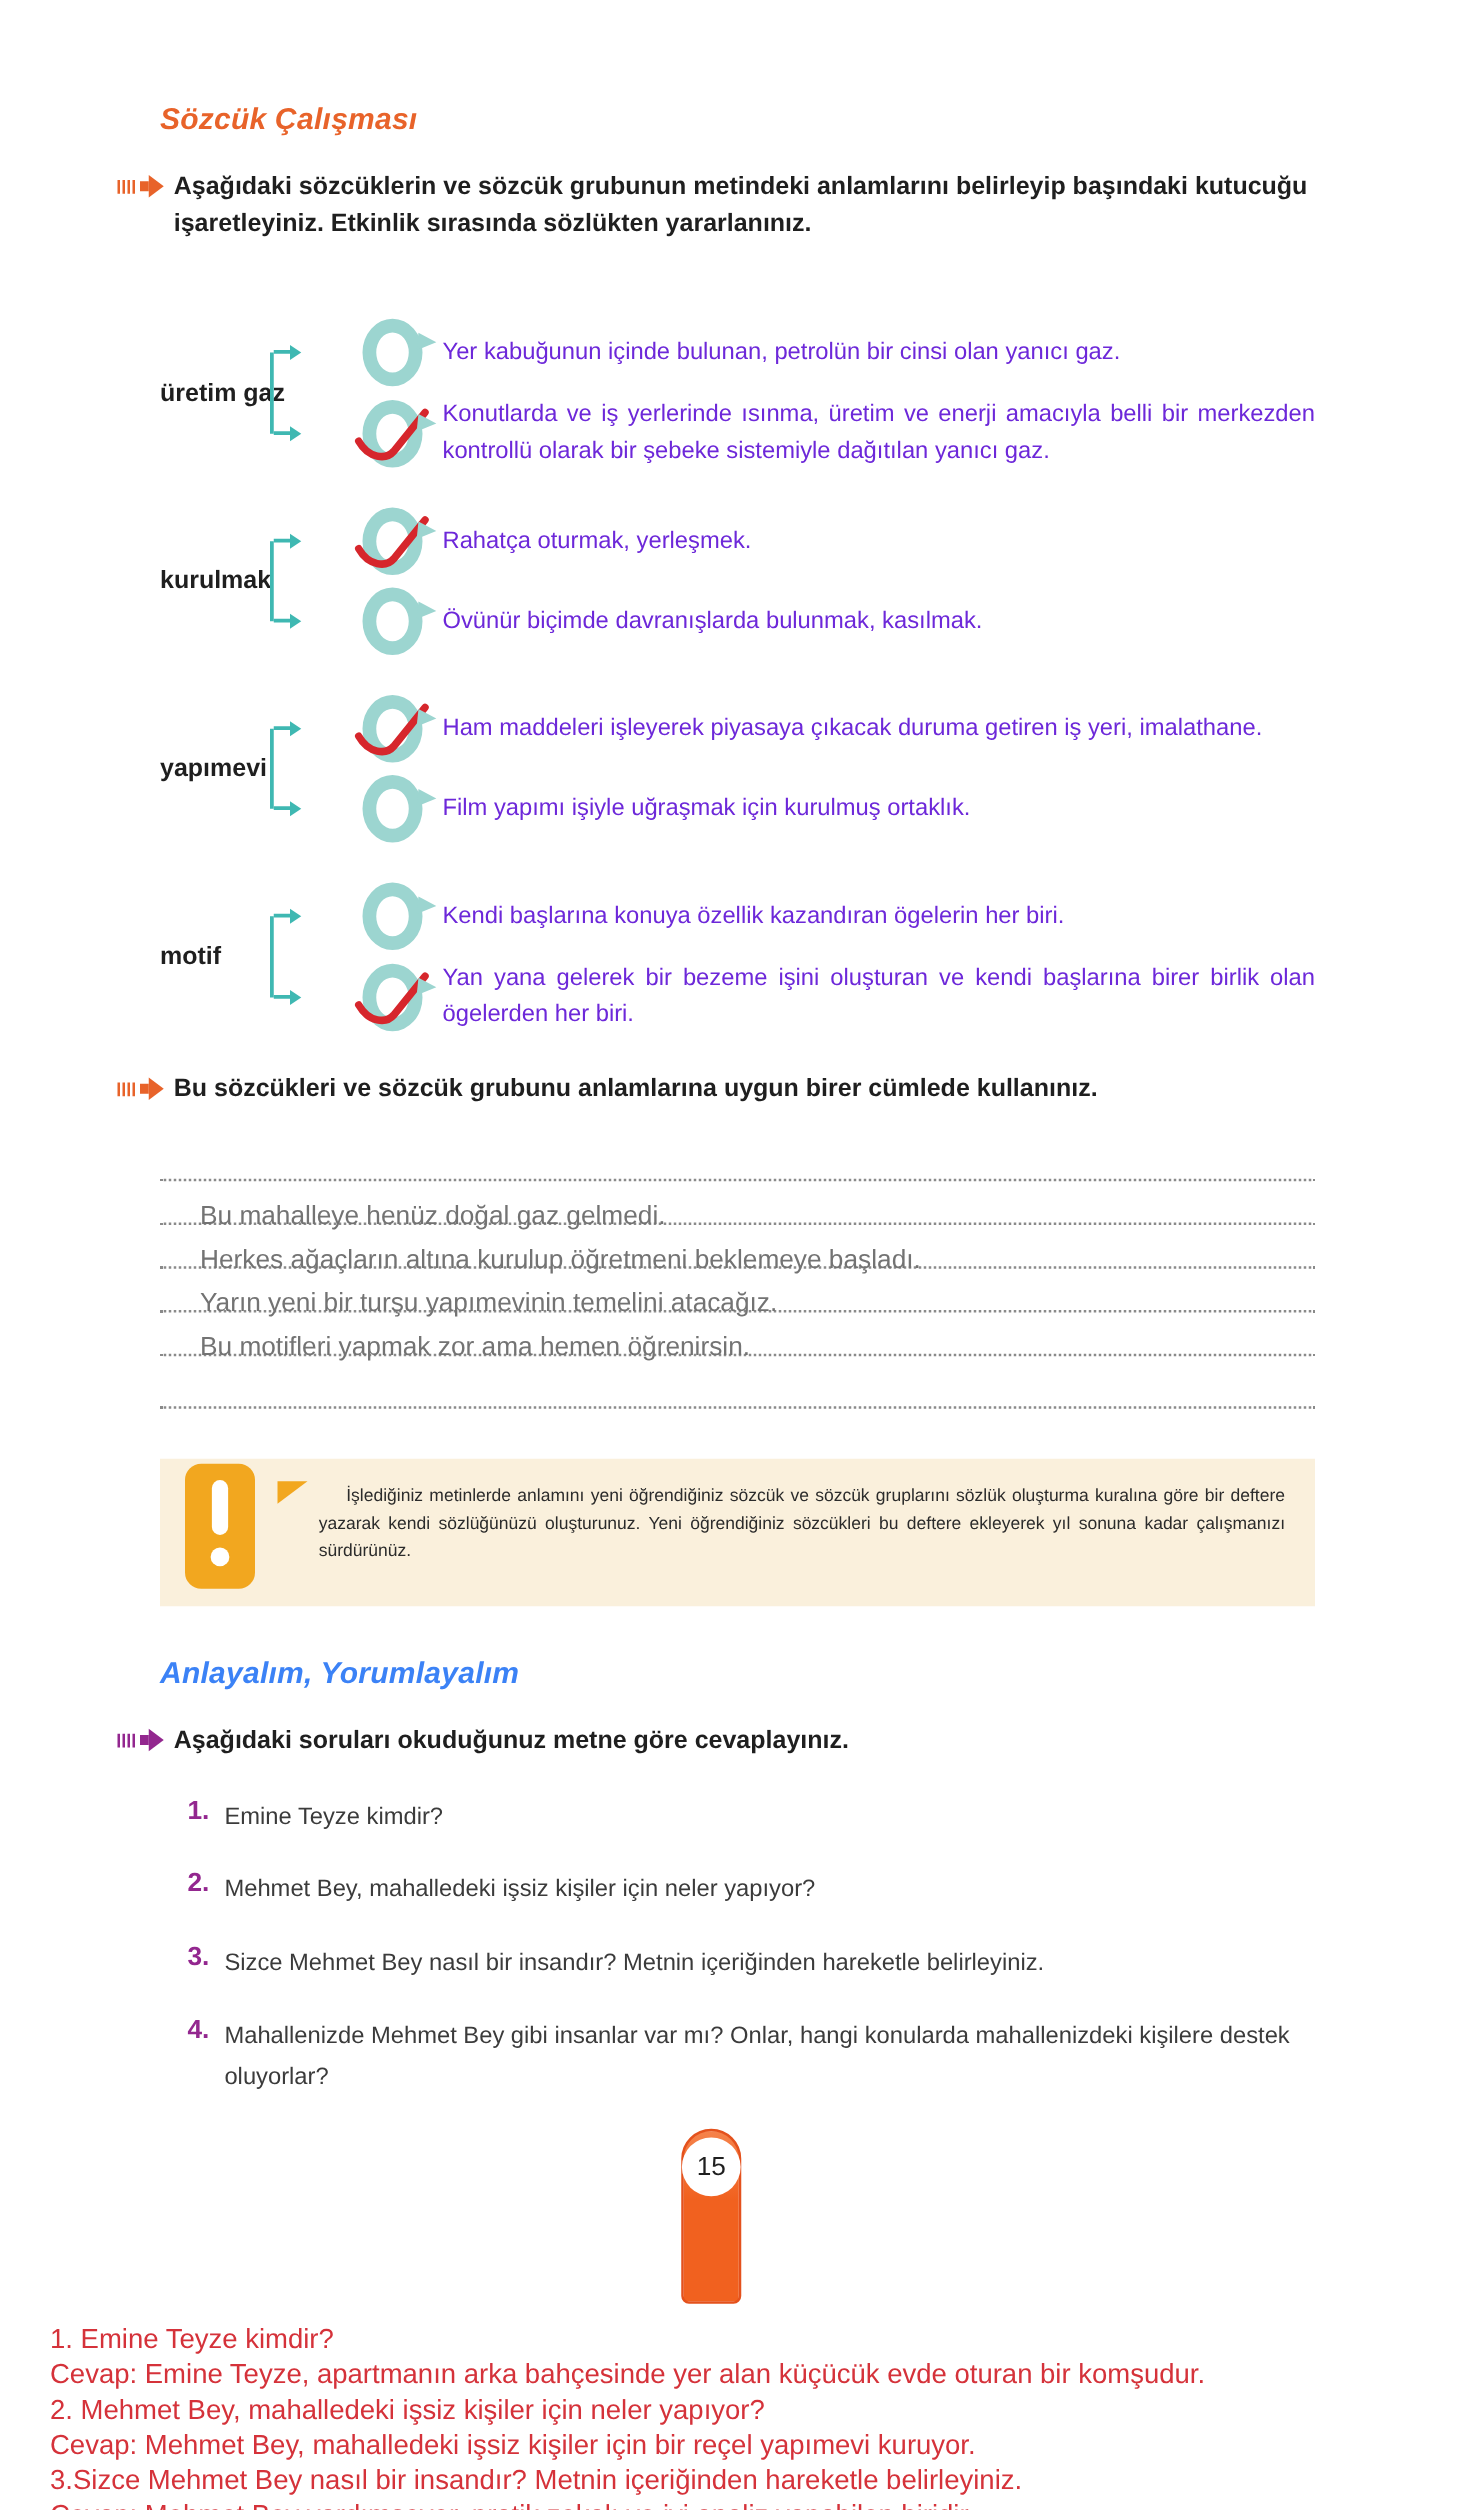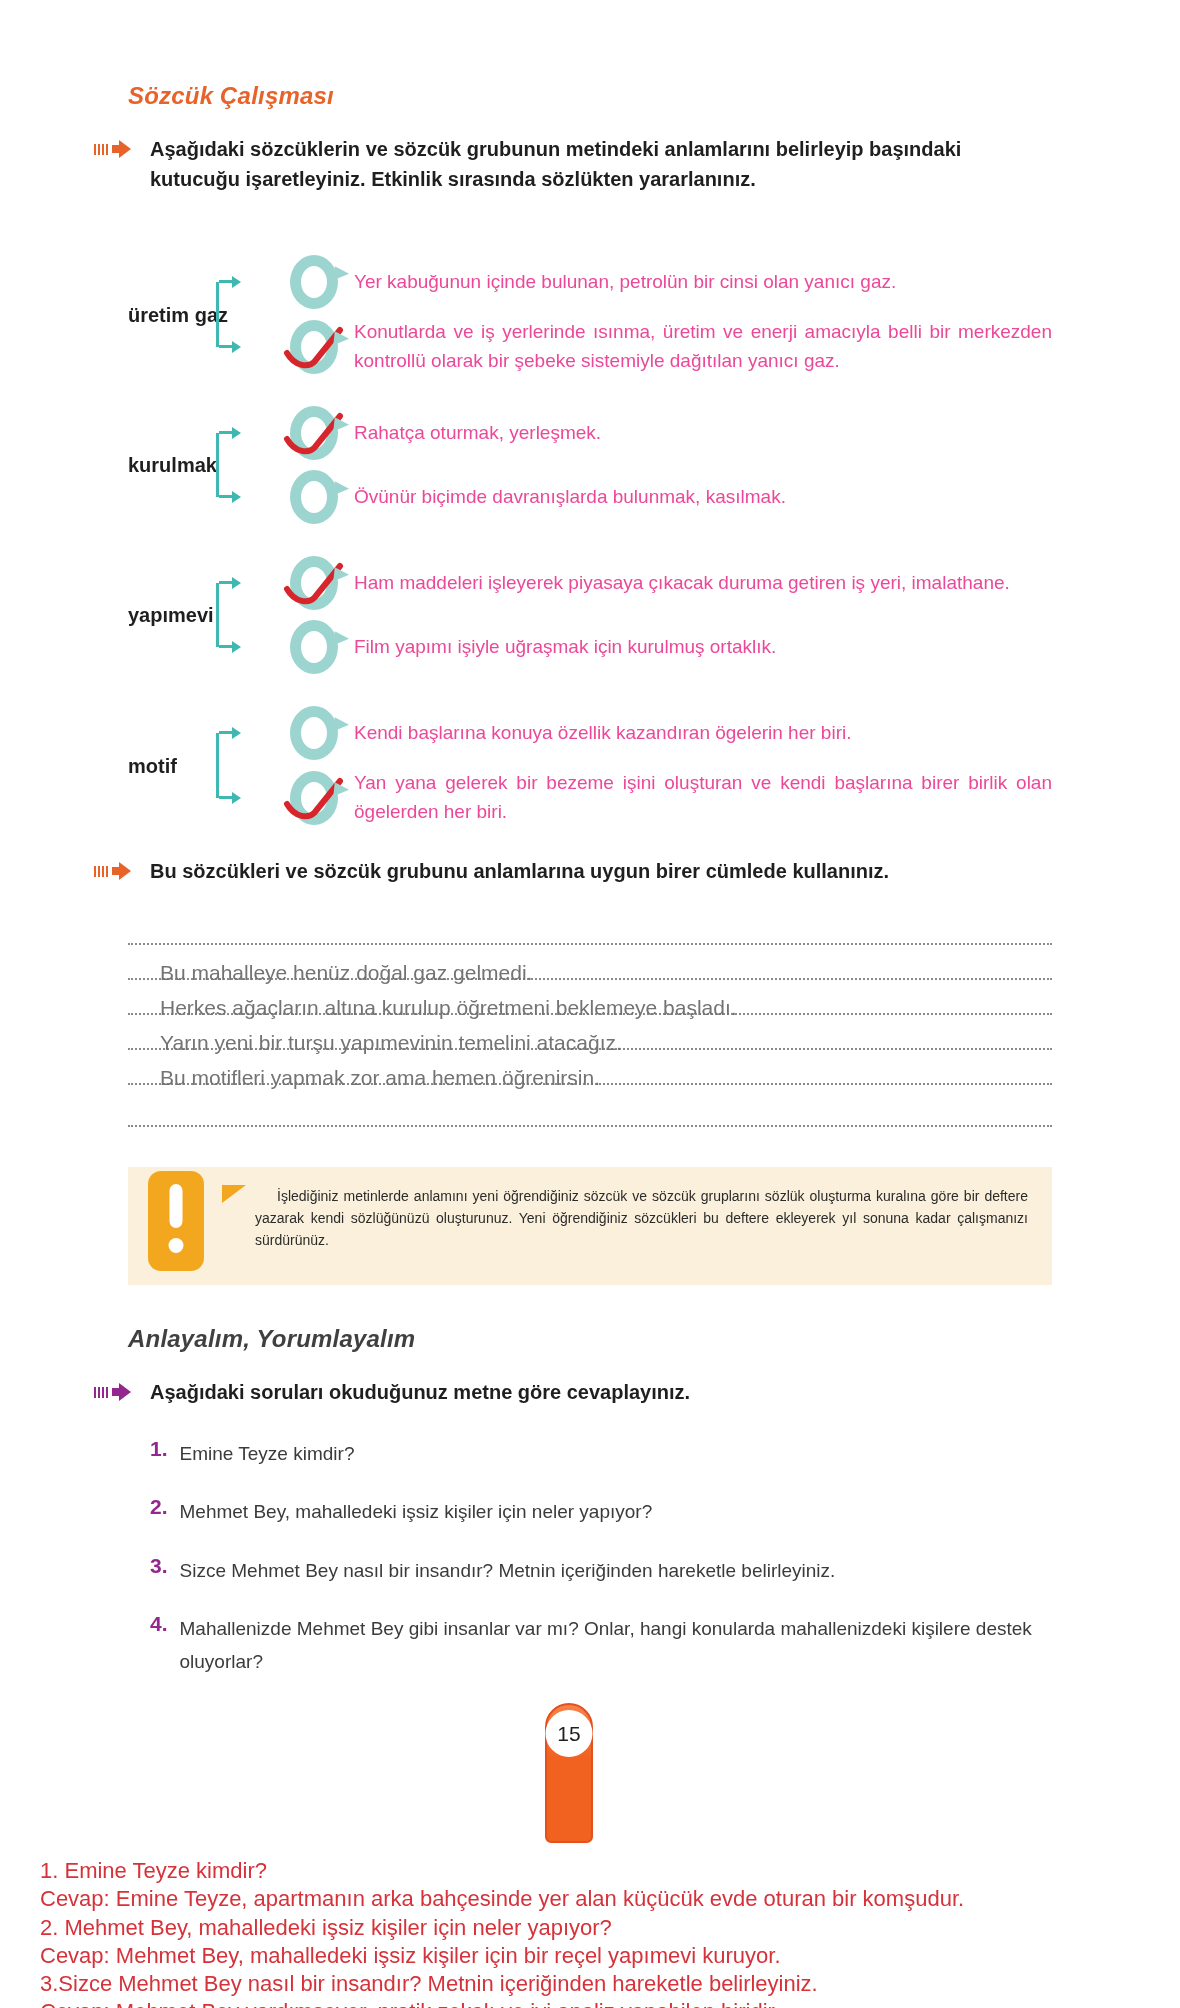--- a/index.html
+++ b/index.html
@@ -2,23 +2,23 @@
 <html lang="tr"><head>
 <meta charset="utf-8">
 <style>
   html,body{margin:0;padding:0}
   body{
     width:1180px;height:2008px;overflow:hidden;background:#ffffff;
     font-family:"Liberation Sans",sans-serif;color:#2a2a2a;position:relative;
   }
   
   .title1{margin:82px 15px 0 128px;font-size:24px;font-weight:bold;font-style:italic;color:#e8632a;letter-spacing:.2px}
-  .title2{margin:40px 0 0 128px;font-size:24px;font-weight:bold;font-style:italic;color:#404040;letter-spacing:.2px}
-  
-  .bullet{display:flex;gap:19px;margin:24px 0 0 94px;width:960px;align-items:flex-start}
+  .title2{margin:40px 0 0 128px;font-size:24px;font-weight:bold;font-style:italic;color:#3b82f6;letter-spacing:.2px}
+  
+  .bullet{display:flex;gap:8px;margin:24px 0 0 94px;width:960px;align-items:flex-start}
   .bullet p{margin:0;font-size:20px;font-weight:bold;color:#1f1f1f;line-height:1.5;width:924px}
   .marker{flex:none;display:flex;align-items:center;margin-top:6px;height:18px}
   .marker i{display:inline-block;width:2px;height:11px;margin-right:2px;background:currentColor}
   .marker .stem{width:7px;height:8px;background:currentColor;margin-left:2px}
   .marker .head{width:0;height:0;border-top:9px solid transparent;border-bottom:9px solid transparent;border-left:12px solid currentColor}
   .marker.orange{color:#e8632a}
   .marker.purple{color:#93278f}
   
   .groups{margin:60px 0 0 128px;width:924px}
   .match-group{position:relative;padding-left:162px;margin-bottom:30px;min-height:120px}
@@ -28,21 +28,21 @@
   .arm.top{top:-2px}
   .arm.bot{bottom:-1px}
   .arm::after{content:'';position:absolute;left:13px;top:50%;transform:translateY(-50%);
     border-top:6px solid transparent;border-bottom:6px solid transparent;border-left:9px solid #3fb8b2}
   .def-row{display:flex;align-items:center;gap:16px;min-height:56px;margin-bottom:8px}
   .bubble{position:relative;flex:none;width:26px;height:32px;border:11px solid #9cd5d0;border-radius:50%;background:#fff}
   .bubble::after{content:'';position:absolute;right:-22px;top:1px;
     border-top:6px solid transparent;border-bottom:8px solid transparent;border-left:15px solid #9cd5d0;transform:rotate(6deg)}
   .bubble .check{position:absolute;left:-19px;top:-8px;display:none}
   .bubble.checked .check{display:block}
-  .def-row p{margin:0;font-size:19px;color:#ec4899;line-height:1.5;text-align:justify;flex:1 1 auto}
+  .def-row p{margin:0;font-size:19px;color:#6d28d9;line-height:1.5;text-align:justify;flex:1 1 auto}
   
   .lines{margin:24px 0 0 128px;width:924px}
   .aline{position:relative;height:33px;border-bottom:2px dotted #8a8a8a}
   .aline.tall{height:40px}
   .aline .ans{position:absolute;left:32px;bottom:-7px;font-size:21px;color:#737373;white-space:nowrap}
   
   .notebox{position:relative;margin:40px 0 0 128px;width:773px;background:#faf0dc;padding:18px 24px 18px 127px;min-height:82px}
   .notebox p{margin:0;font-size:14px;line-height:1.58;color:#2b2b2b;text-align:justify;text-indent:22px}
   .note-icon{position:absolute;left:20px;top:4px;width:56px;height:100px;background:#f2a71f;border-radius:13px}
   .note-icon::before{content:'';position:absolute;left:50%;top:13px;transform:translateX(-50%);width:13px;height:44px;background:#fff;border-radius:7px}

